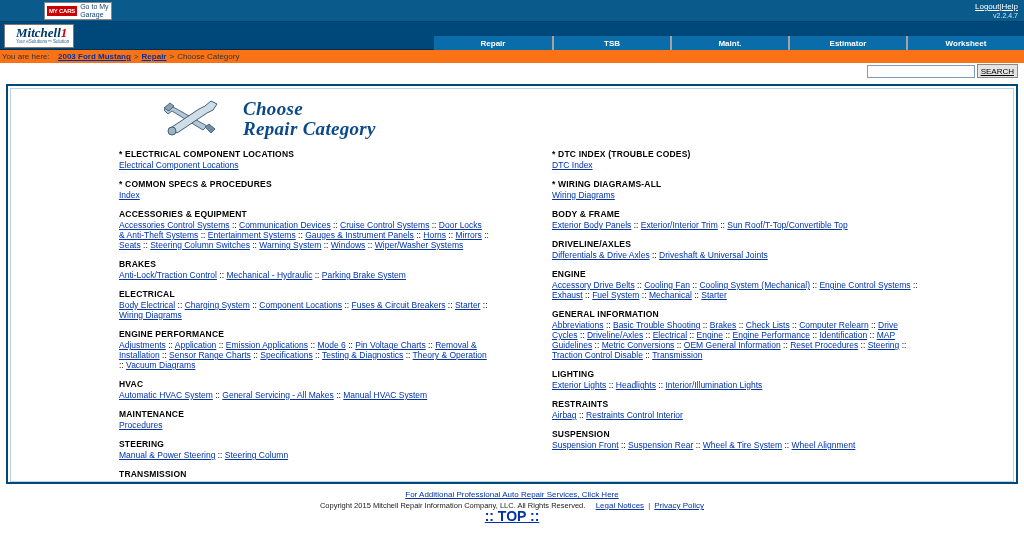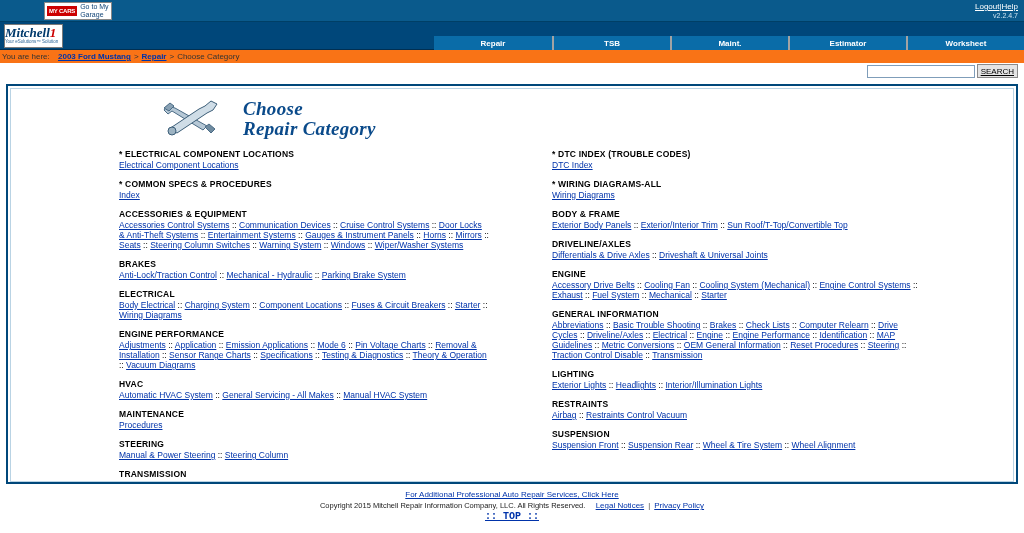--- a/index.html
+++ b/index.html
@@ -58,21 +58,21 @@
     height: 28px;
     background: #00477a;
     display: flex; align-items: center;
     position: relative;
     border-bottom: 1px solid #002f52;
   }
   .brandlogo {
     margin-left: 4px;
     background: #ffffff;
     border: 1px solid #7a7a7a;
-    padding: 1px 4px 1px 0;
+    padding: 1px 4px 1px 11px;
     display: flex; flex-direction: column;
     justify-content: center;
     height: 24px;
   }
   .brandlogo .name {
     font-family: "Liberation Serif", serif;
     font-size: 13px;
     font-weight: bold;
     font-style: italic;
     color: #00396b;
@@ -202,21 +202,21 @@
   
   .footer {
     text-align: center;
     padding-top: 5px;
     font-size: 8px;
     color: #333;
     line-height: 11px;
   }
   .footer a { font-size: 8px; }
   .footer .copy { font-size: 7.5px; color: #222; }
-  .footer .top { font-weight: bold; color: #0033aa; font-size: 10px; font-family: Liberation Mono, monospace; }
+  .footer .top { font-weight: bold; color: #0033aa; font-size: 14px; }
   .footer-sep { color: #444; margin: 0 2px; }
 </style>
 </head>
 <body>
 
 <div class="topbar">
   <div class="mycars-btn">
     <span class="mycars-logo">MY CARS</span>
     <span class="mycars-text">
       <span>Go to My</span><br>
@@ -352,21 +352,21 @@
           <div class="group">
             <div class="group-head">GENERAL INFORMATION</div>
             <div class="group-links"><a>Abbreviations</a><span class="sep"> :: </span><a>Basic Trouble Shooting</a><span class="sep"> :: </span><a>Brakes</a><span class="sep"> :: </span><a>Check Lists</a><span class="sep"> :: </span><a>Computer Relearn</a><span class="sep"> :: </span><a>Drive Cycles</a><span class="sep"> :: </span><a>Driveline/Axles</a><span class="sep"> :: </span><a>Electrical</a><span class="sep"> :: </span><a>Engine</a><span class="sep"> :: </span><a>Engine Performance</a><span class="sep"> :: </span><a>Identification</a><span class="sep"> :: </span><a>MAP Guidelines</a><span class="sep"> :: </span><a>Metric Conversions</a><span class="sep"> :: </span><a>OEM General Information</a><span class="sep"> :: </span><a>Reset Procedures</a><span class="sep"> :: </span><a>Steering</a><span class="sep"> :: </span><a>Traction Control Disable</a><span class="sep"> :: </span><a>Transmission</a></div>
           </div>
           <div class="group">
             <div class="group-head">LIGHTING</div>
             <div class="group-links"><a>Exterior Lights</a><span class="sep"> :: </span><a>Headlights</a><span class="sep"> :: </span><a>Interior/Illumination Lights</a></div>
           </div>
           <div class="group">
             <div class="group-head">RESTRAINTS</div>
-            <div class="group-links"><a>Airbag</a><span class="sep"> :: </span><a>Restraints Control Vacuum</a></div>
+            <div class="group-links"><a>Airbag</a><span class="sep"> :: </span><a>Restraints Control Interior</a></div>
           </div>
           <div class="group">
             <div class="group-head">SUSPENSION</div>
             <div class="group-links"><a>Suspension Front</a><span class="sep"> :: </span><a>Suspension Rear</a><span class="sep"> :: </span><a>Wheel &amp; Tire System</a><span class="sep"> :: </span><a>Wheel Alignment</a></div>
           </div>
         </div>
     </div>
 
   </div>
 </div>

